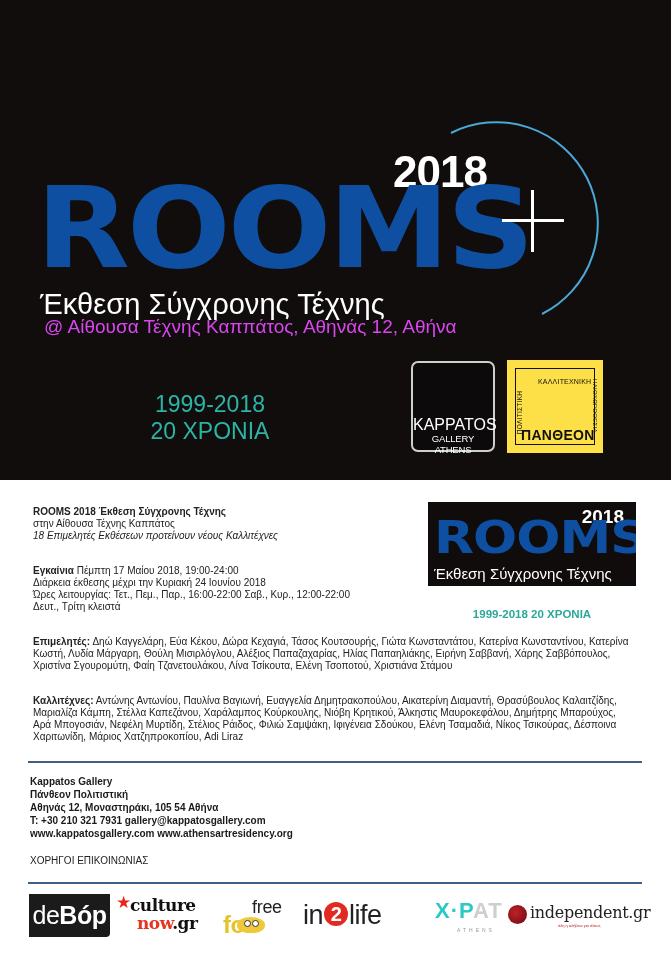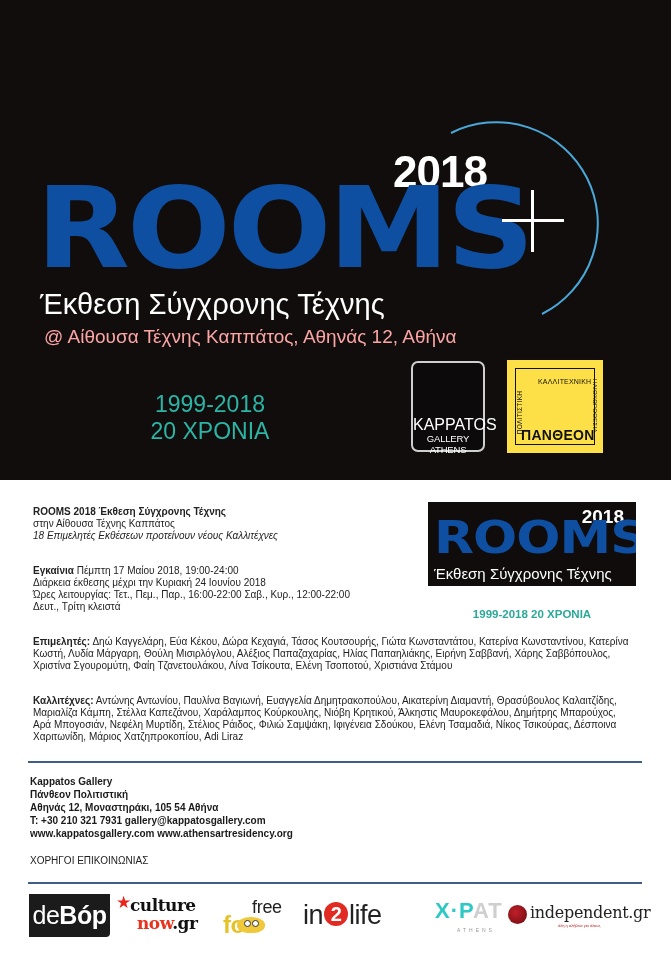--- a/index.html
+++ b/index.html
@@ -8,24 +8,24 @@
 
   
   .hero { position: absolute; left: 0; top: 0; width: 671px; height: 480px; background: #110d0d; overflow: hidden; }
   .hero-arc { position: absolute; left: 0; top: 0; }
   .hero-year { position: absolute; left: 393px; top: 150px; font-size: 44px; font-weight: bold; color: #ffffff; letter-spacing: -1px; line-height: 44px; }
   .hero-rooms { position: absolute; left: 36px; top: 172px; font-size: 122px; font-weight: 900; color: #0e4fa2; letter-spacing: -3px; line-height: 122px; transform: scaleY(0.92); transform-origin: top left; font-family: "DejaVu Sans", sans-serif; }
   .hero-plus { position: absolute; left: 502px; top: 190px; width: 62px; height: 62px; }
   .hero-plus::before { content: ""; position: absolute; left: 0; top: 29px; width: 62px; height: 3px; background: #fff; }
   .hero-plus::after { content: ""; position: absolute; left: 29px; top: 0; width: 3px; height: 62px; background: #fff; }
   .hero-subtitle { position: absolute; left: 40px; top: 287px; font-size: 30px; color: #ffffff; letter-spacing: 0px; line-height: 34px; font-weight: normal; transform: scaleX(0.97); transform-origin: left; }
-  .hero-venue { position: absolute; left: 44px; top: 326px; font-size: 19px; color: #fca5a5; line-height: 22px; }
+  .hero-venue { position: absolute; left: 44px; top: 316px; font-size: 19px; color: #d946ef; line-height: 22px; }
   .hero-anniv { position: absolute; left: 148px; top: 391px; font-size: 23px; color: #2bb5a5; line-height: 27px; text-align: center; width: 124px; }
 
-  .logo-kappatos { position: absolute; left: 411px; top: 361px; width: 74px; height: 91px; border: 2px solid #cfcfcf; border-radius: 7px; background: #0c0a0a; color: #fff; text-align: center; }
+  .logo-kappatos { position: absolute; left: 411px; top: 361px; width: 84px; height: 91px; border: 2px solid #cfcfcf; border-radius: 7px; background: #0c0a0a; color: #fff; text-align: center; }
   .logo-kappatos .k1 { position: absolute; left: 0; right: 0; top: 53px; font-size: 16px; line-height: 17px; }
   .logo-kappatos .k2 { position: absolute; left: 0; right: 0; top: 70px; font-size: 9.5px; line-height: 11px; letter-spacing: -0.2px; }
 
   .logo-pantheon { position: absolute; left: 507px; top: 360px; width: 96px; height: 93px; background: #fde047; }
   .logo-pantheon .inner { position: absolute; left: 8px; top: 8px; width: 80px; height: 77px; border: 1.5px solid #111; }
   .logo-pantheon .p-top { position: absolute; left: 22px; top: 9px; font-size: 7px; color: #111; letter-spacing: 0.2px; }
   .logo-pantheon .p-left { position: absolute; left: -18px; top: 40px; font-size: 6.5px; color: #111; transform: rotate(-90deg); white-space: nowrap; letter-spacing: 0.3px; }
   .logo-pantheon .p-right { position: absolute; left: 52px; top: 34px; font-size: 6px; color: #111; transform: rotate(90deg); white-space: nowrap; letter-spacing: 0.3px; }
   .logo-pantheon .p-main { position: absolute; left: 5px; top: 58px; font-size: 14px; font-weight: bold; color: #111; letter-spacing: 0.3px; }
 

